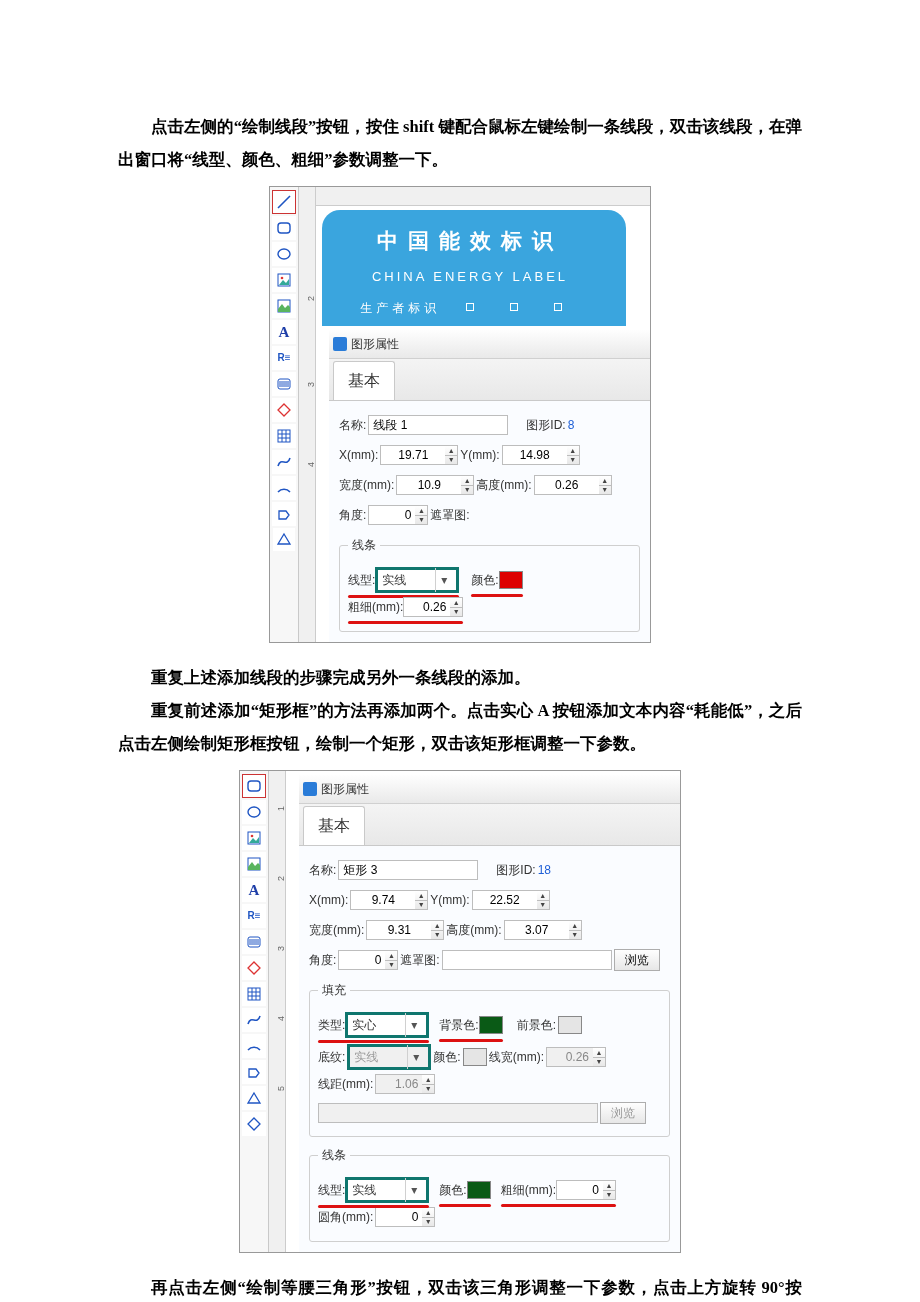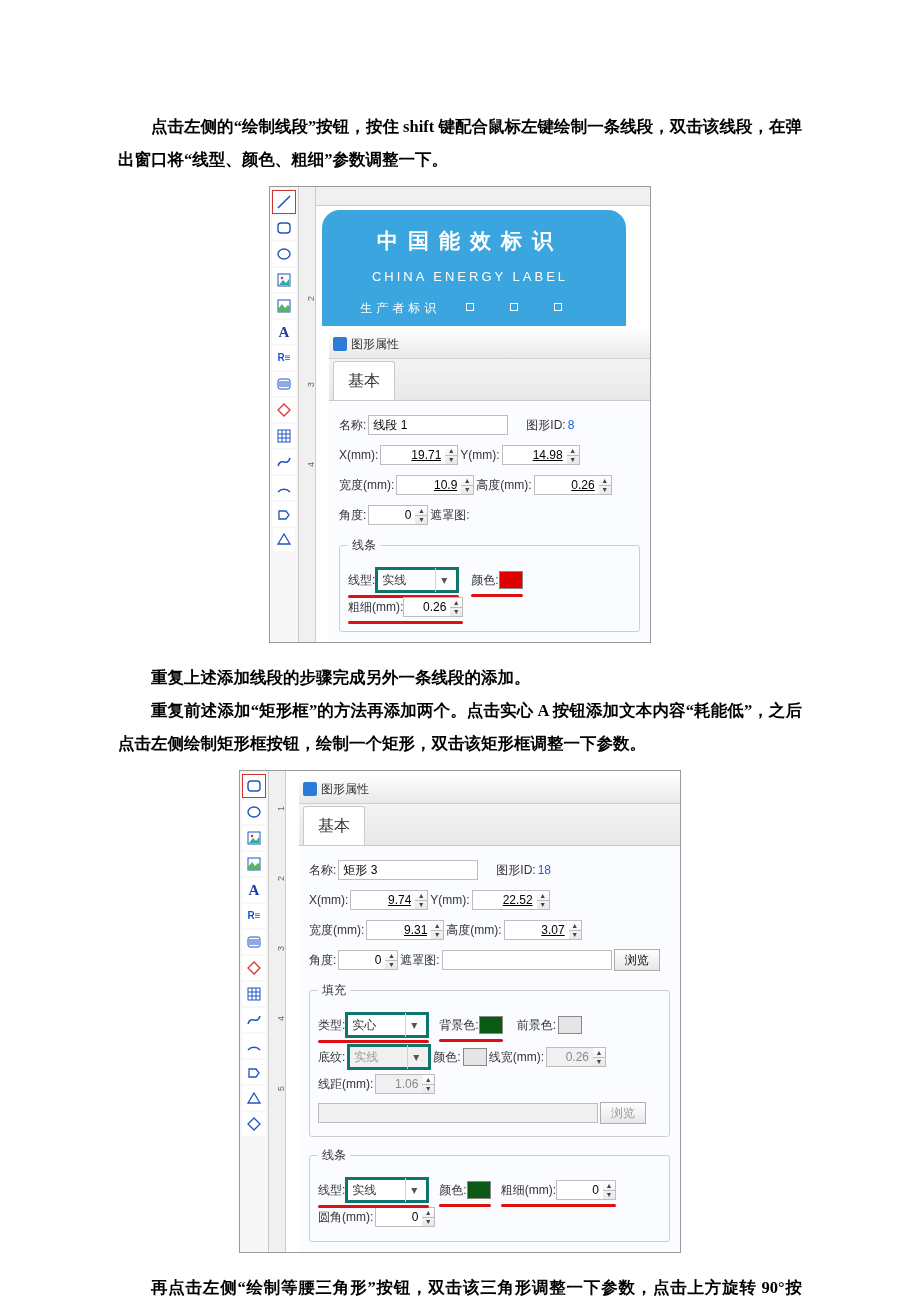--- a/index.html
+++ b/index.html
@@ -95,21 +95,21 @@
     font-size:16px;
   }
   .form-body { padding: 6px 10px 8px 10px; background:#fafcff; }
   .frow { display:flex; align-items:center; gap:2px; margin: 6px 0; flex-wrap: wrap; font-size:12px; }
   .lbl { color:#333; white-space:nowrap; }
   .txt {
     border:1px solid #bdbdbd; height:18px; padding:0 4px; font-size:12px;
     background:#fff;
   }
   .txt.wide { width: 130px; }
-  .txt.mid { width: 56px; text-align:right;text-decoration:underline; }
+  .txt.mid { width: 56px; text-align:center; }
   .txt.sm { width: 38px; text-align:right; }
   .txt.readonly { background:#f0f0f0; color:#888; }
   .spin {
     display:inline-flex; flex-direction:column; margin-left:-1px;
     border:1px solid #bdbdbd; border-left:none; height:18px; width:12px;
     background:linear-gradient(#fff,#e8e8e8);
   }
   .spin div { flex:1; display:flex;align-items:center;justify-content:center; font-size:7px; line-height:1; color:#444;}
   .spin div:first-child { border-bottom:1px solid #bdbdbd; }
   .dd { border:3px solid #0f766e; height:20px; width:70px; display:inline-flex; align-items:center; padding:0 4px; background:#fff; position:relative; }

